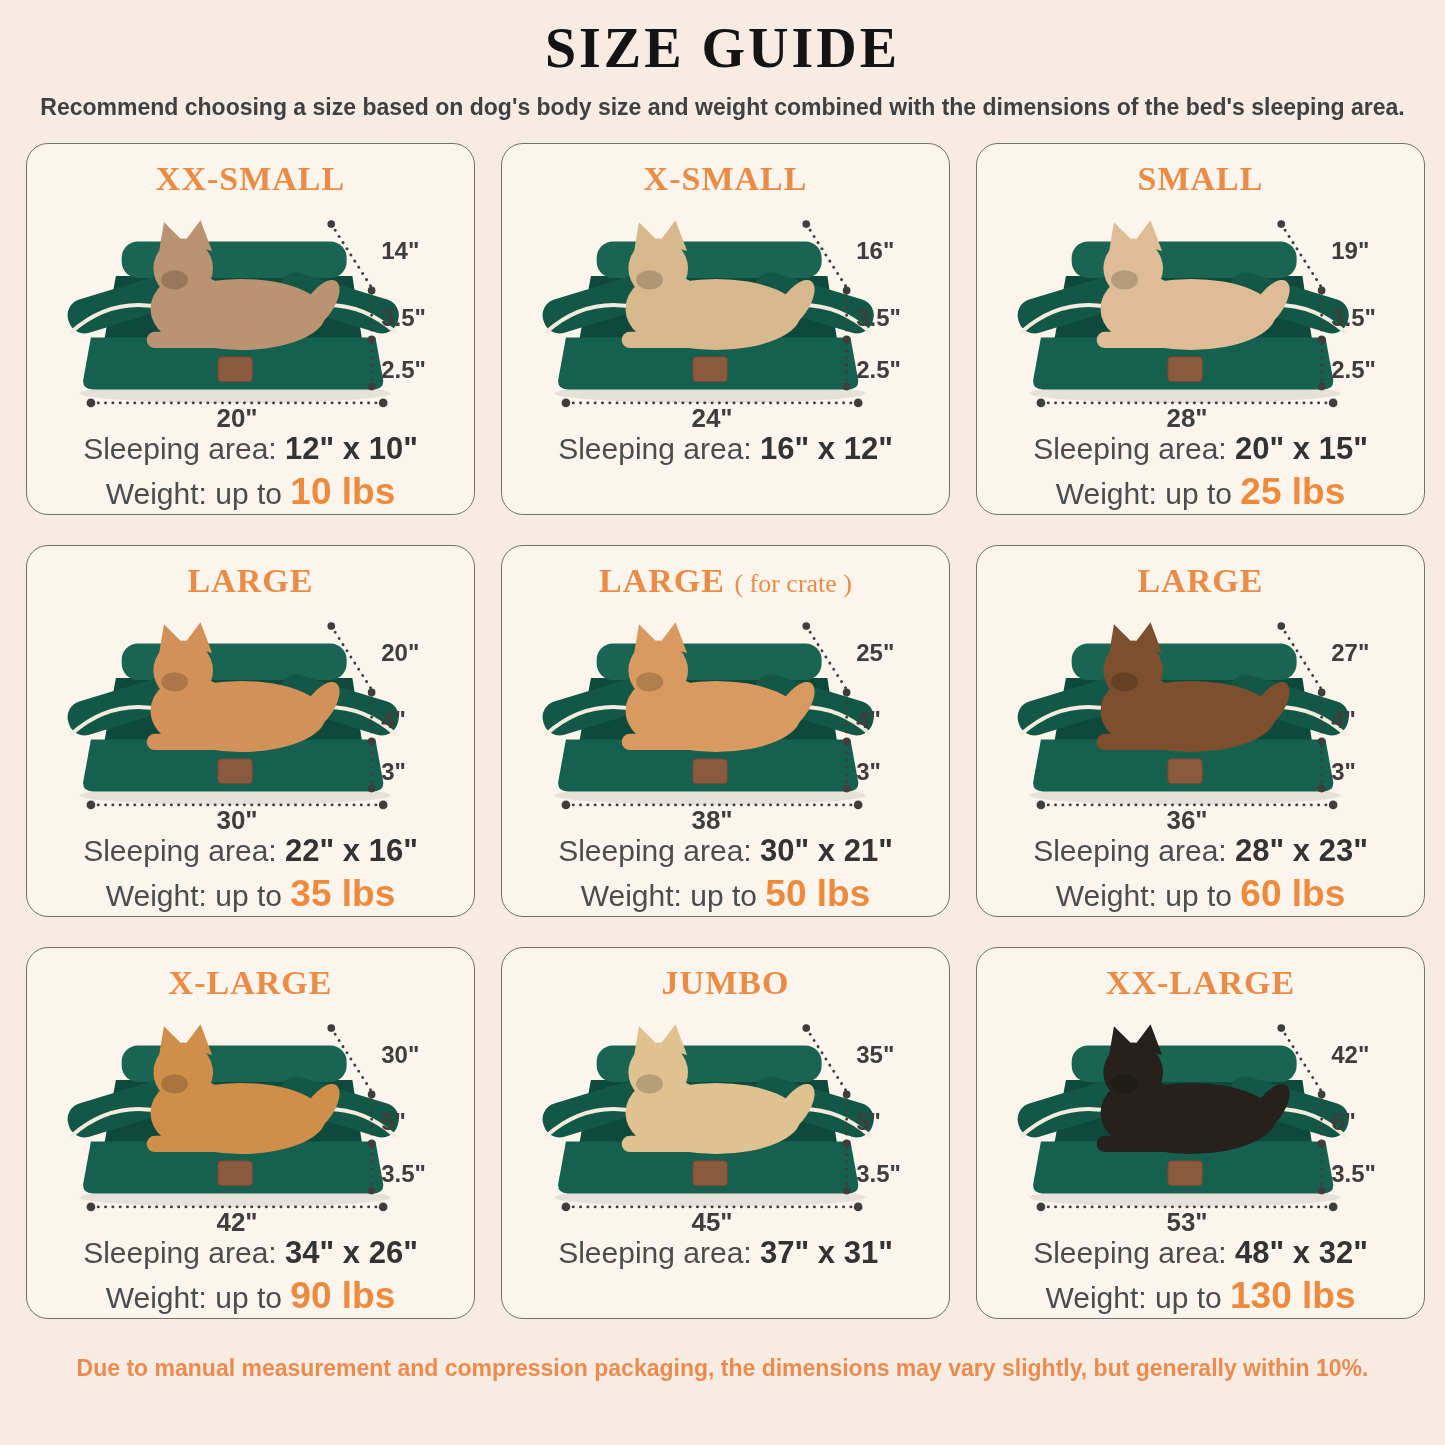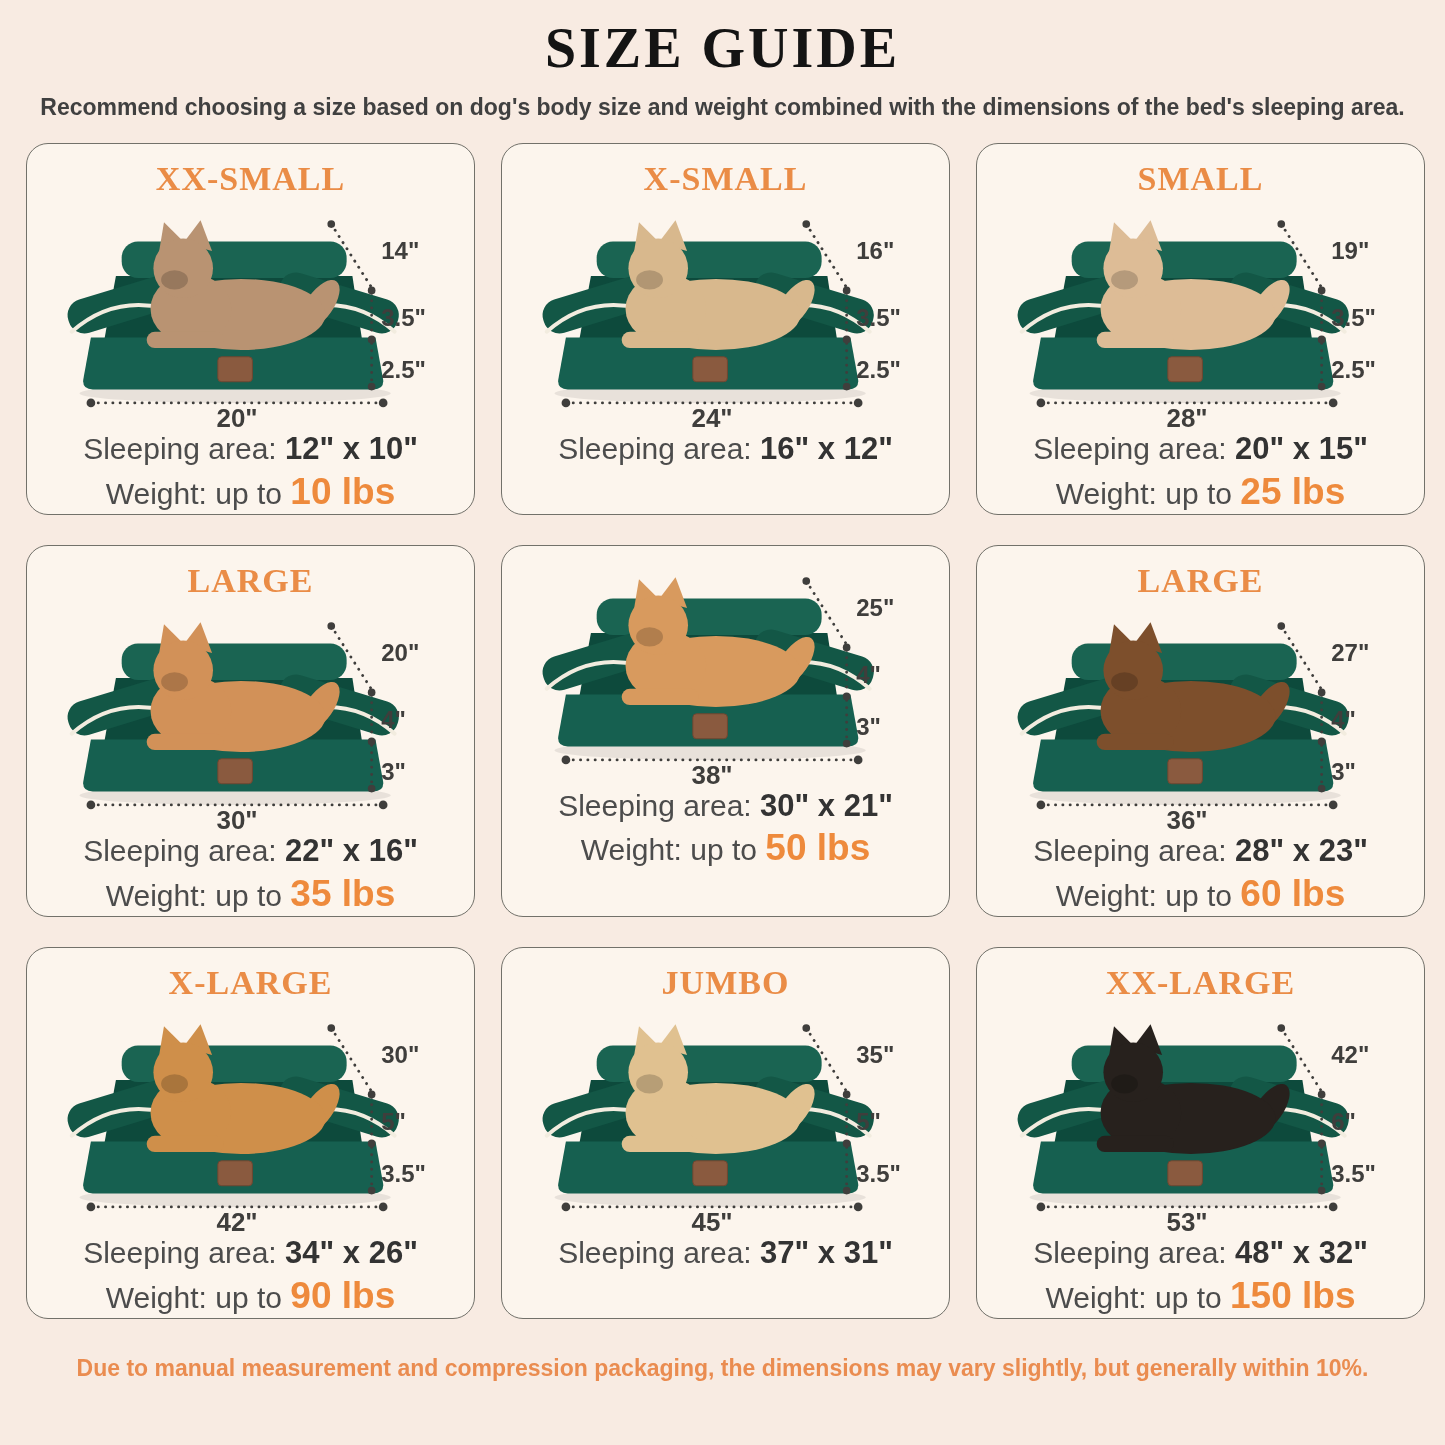--- a/index.html
+++ b/index.html
@@ -129,20 +129,21 @@
         <text x="356" y="64">20"</text>
         <text x="356" y="134">4"</text>
         <text x="356" y="188">3"</text>
         <text class="wlab" x="206" y="239" text-anchor="middle">30"</text>
       </svg>
       <p class="sleep-line"><span>Sleeping area:</span> <b class="val">22" x 16"</b></p>
       <p class="weight-line"><span>Weight:</span> <span>up to</span> <b class="wval">35 lbs</b></p>
     </section>
 
     <section class="card">
+      <h2 class="card-title"><span>LARGE</span> <span class="size-note">( for crate )</span></h2>
       <svg class="bed-svg" viewBox="0 0 440 242">
         <use href="#sofa-bed"></use>
         <use href="#pet-shape" fill="#d89a5e"></use>
         <use href="#dim-lines"></use>
         <text x="356" y="64">25"</text>
         <text x="356" y="134">4"</text>
         <text x="356" y="188">3"</text>
         <text class="wlab" x="206" y="239" text-anchor="middle">38"</text>
       </svg>
       <p class="sleep-line"><span>Sleeping area:</span> <b class="val">30" x 21"</b></p>
@@ -198,19 +199,19 @@
       <svg class="bed-svg" viewBox="0 0 440 242">
         <use href="#sofa-bed"></use>
         <use href="#pet-shape" fill="#27211d"></use>
         <use href="#dim-lines"></use>
         <text x="356" y="64">42"</text>
         <text x="356" y="134">6"</text>
         <text x="356" y="188">3.5"</text>
         <text class="wlab" x="206" y="239" text-anchor="middle">53"</text>
       </svg>
       <p class="sleep-line"><span>Sleeping area:</span> <b class="val">48" x 32"</b></p>
-      <p class="weight-line"><span>Weight:</span> <span>up to</span> <b class="wval">150 lbs</b></p>
+      <p class="weight-line"><span>Weight:</span> <span>up to</span> <b class="wval">130 lbs</b></p>
     </section>
 
   </div>
 
   <p class="page-footer">Due to manual measurement and compression packaging, the dimensions may vary slightly, but generally within 10%.</p>
 </div>
 
 </body></html>

